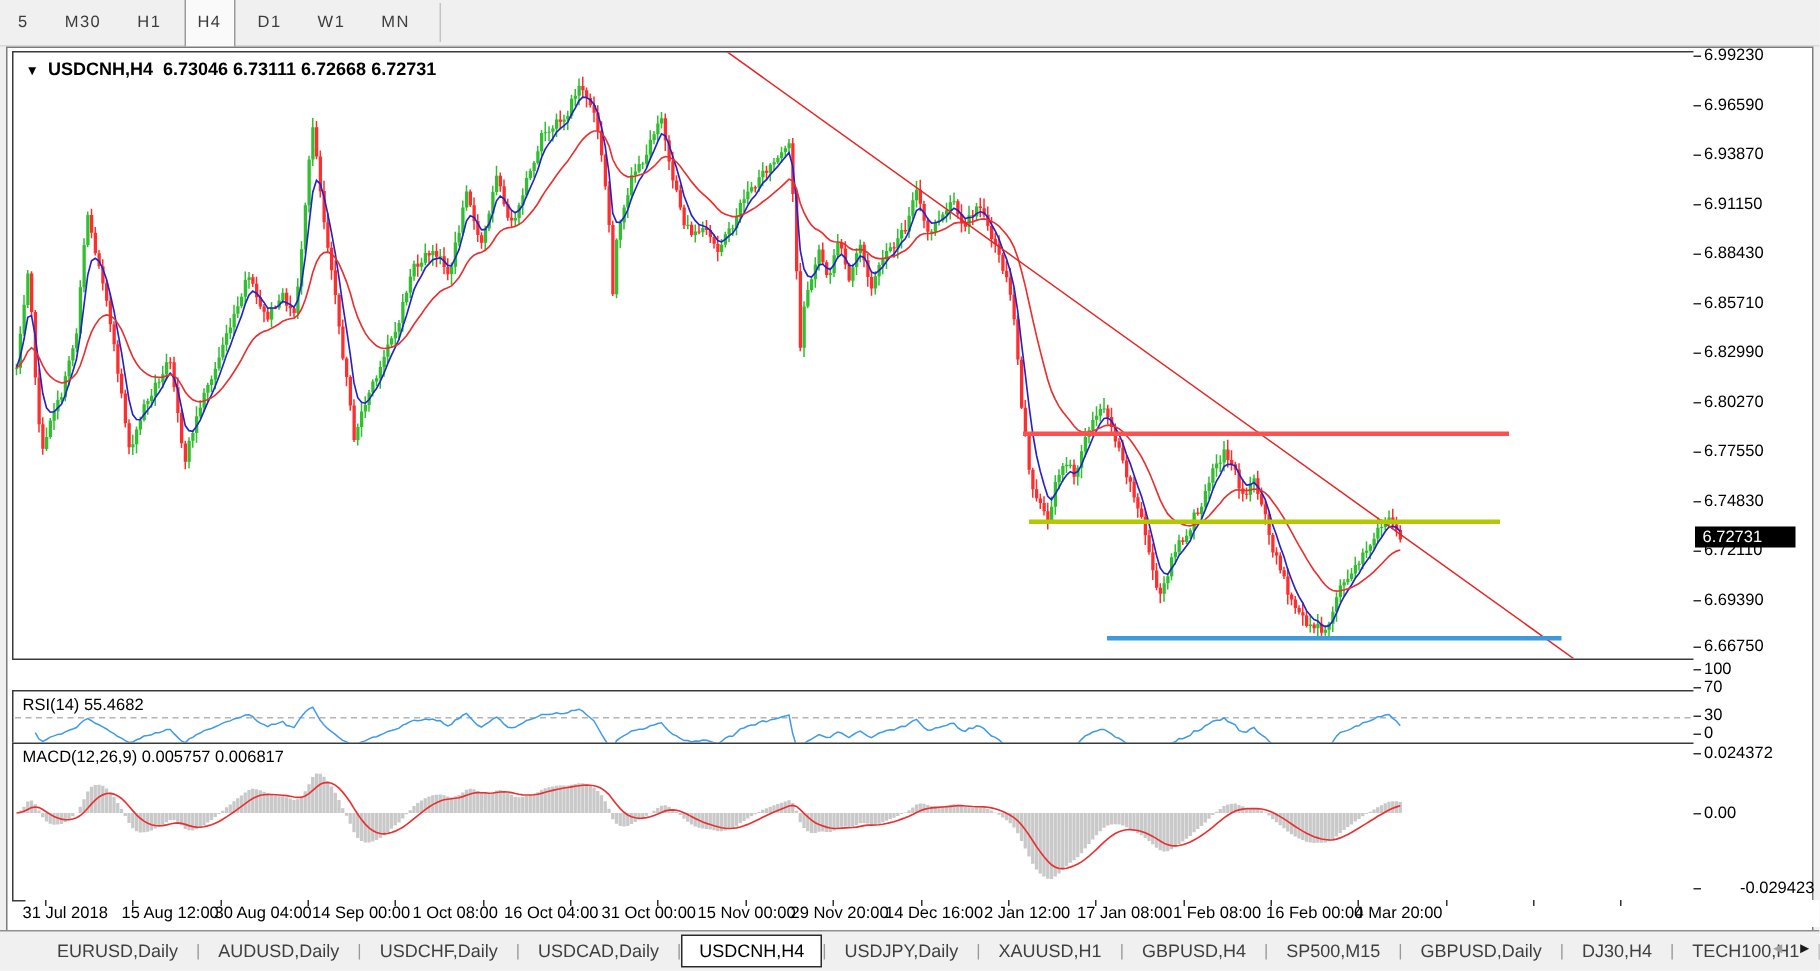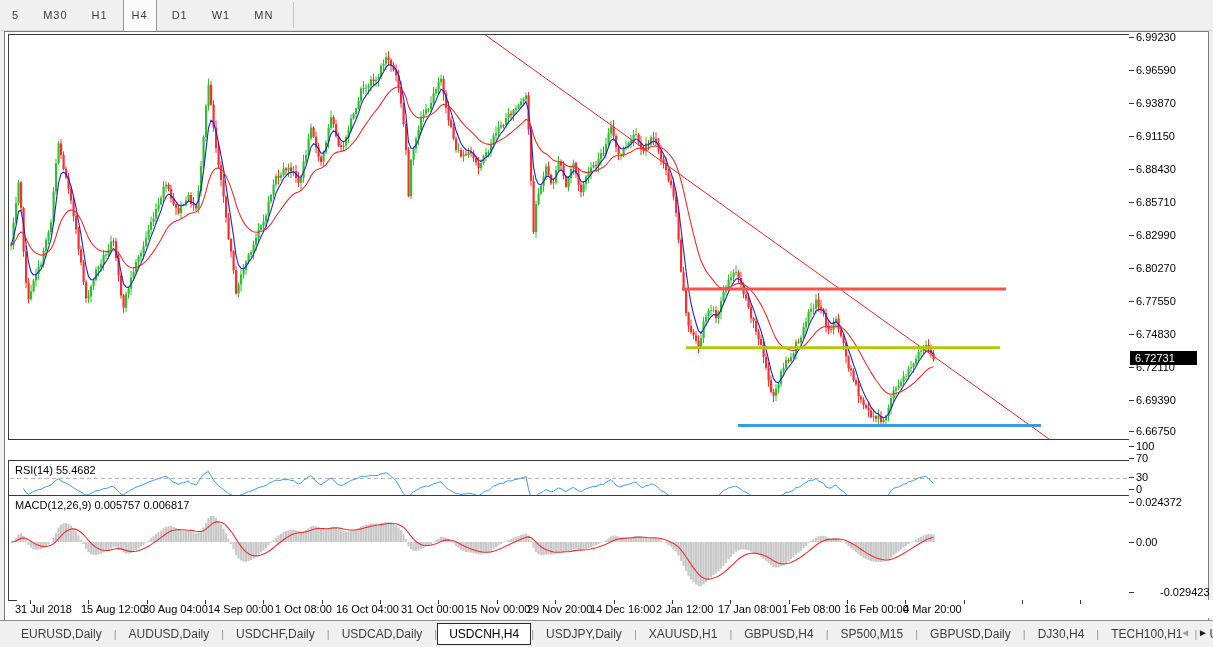--- a/index.html
+++ b/index.html
@@ -26,21 +26,21 @@
   .axis-label{position:absolute;left:7px;font-size:11px;color:#000;white-space:nowrap;}
   .axis-tick{position:absolute;left:0;width:5px;height:1px;background:#333;}
   .current-price-tag{position:absolute;left:1px;width:62px;height:14px;background:#000;color:#fff;
     font-size:11px;line-height:14px;padding-left:5px;z-index:6;}
   
   .date-axis{position:absolute;left:12px;top:568px;width:1203px;height:18px;background:#fff;}
   .date-label{position:absolute;top:3px;font-size:11px;color:#000;white-space:nowrap;}
   .date-tick{position:absolute;top:0;width:1px;height:4px;background:#333;}
   
   .tab-bar{position:absolute;left:0;top:620px;width:1213px;height:27px;background:#f0f0f0;
-    border-top:1px solid #909090;display:flex;align-items:center;padding-left:9px;box-sizing:border-box;}
+    border-top:1px solid #909090;display:flex;align-items:center;padding-left:26px;box-sizing:border-box;}
   .tab{font-size:12px;color:#3f3f3f;padding:4px 12px;white-space:nowrap;cursor:default;}
   .tab.active{background:#ffffff;border:1px solid #2a2a2a;color:#000;padding:3px 11px;}
   .tab-sep{color:#999;font-size:11px;}
   .tab-arrows{position:absolute;right:5px;top:6px;font-size:10px;}
   .tab-arrows .arr-left{color:#a0a0a0;margin-right:8px;}
   .tab-arrows .arr-right{color:#1a1a1a;}
 </style>
 </head>
 <body>
 
@@ -53,20 +53,23 @@
       <div class="tf-btn">D1</div>
       <div class="tf-btn">W1</div>
       <div class="tf-btn">MN</div>
     </div>
   <div class="toolbar-sep"></div>
 </div>
 
 <div class="chart-window">
 
   <div class="panel panel-main">
+    <div class="chart-title">
+      <span class="tri">▼</span><span>USDCNH,H4</span>&nbsp;&nbsp;<span>6.73046 6.73111 6.72668 6.72731</span>
+    </div>
     <svg id="svg-main" width="1121" height="404">
         <path d="M2.0,207.5V215.1M4.5,182.5V214.4M7.0,161.7V189.0M9.5,145.0V170.4M22.0,250.0V265.6M24.5,243.6V257.5M27.0,233.6V251.7M29.5,225.4V244.6M32.0,226.7V233.4M34.5,212.6V232.5M37.0,202.4V222.2M39.5,195.0V209.1M42.0,183.8V199.9M44.5,151.9V190.5M47.0,123.8V159.9M49.5,106.0V129.8M79.5,254.9V268.3M82.0,249.3V267.2M84.5,242.8V255.0M87.0,231.4V246.0M89.5,230.7V241.5M92.0,224.3V236.9M94.5,214.7V235.6M97.0,217.4V224.0M99.5,208.8V223.8M102.0,200.8V218.6M117.0,256.5V277.1M119.5,251.5V263.5M122.0,235.9V260.1M124.5,231.8V244.2M127.0,223.9V239.7M129.5,220.1V233.0M132.0,215.3V226.4M134.5,206.4V224.5M137.0,196.4V212.2M139.5,189.9V205.3M142.0,181.5V199.4M144.5,177.0V191.0M147.0,168.1V189.0M149.5,162.7V177.0M152.0,160.5V170.5M154.5,146.0V167.3M157.0,146.4V157.5M172.0,166.4V183.1M177.0,161.4V171.5M179.5,157.2V167.3M189.5,150.5V177.6M192.0,125.9V161.5M194.5,100.2V134.1M197.0,68.8V106.7M199.5,43.6V75.6M229.5,247.4V262.0M232.0,233.7V256.2M234.5,229.1V243.7M237.0,225.0V239.5M239.5,217.9V229.4M242.0,215.1V222.3M244.5,205.5V224.1M247.0,198.3V216.2M249.5,188.1V207.2M252.0,189.0V196.6M254.5,179.6V195.5M257.0,178.3V191.8M259.5,161.0V186.2M262.0,158.8V168.7M264.5,144.3V163.7M267.0,138.6V152.2M272.0,136.8V145.9M274.5,127.3V141.9M279.5,128.4V142.2M284.5,131.0V141.2M292.0,140.0V154.8M294.5,119.5V147.7M297.0,115.2V129.2M299.5,98.6V122.4M302.0,88.5V105.5M314.5,115.5V131.8M317.0,105.4V119.0M319.5,88.9V113.4M322.0,75.5V95.1M334.5,105.8V115.7M337.0,100.1V115.2M339.5,90.5V108.1M342.0,79.2V96.9M344.5,77.4V85.2M347.0,72.4V83.4M349.5,62.1V74.7M352.0,51.7V68.9M354.5,46.1V59.1M357.0,49.2V59.1M359.5,48.5V59.4M362.0,40.7V56.3M367.0,41.5V51.8M369.5,38.9V51.6M372.0,28.1V44.1M374.5,24.4V36.0M377.0,17.3V35.2M402.0,123.8V163.9M404.5,111.5V130.3M407.0,101.5V118.0M409.5,90.4V110.3M412.0,76.5V98.4M414.5,74.2V86.9M417.0,68.9V80.5M419.5,72.9V77.6M422.0,61.3V76.7M424.5,51.8V71.3M427.0,52.3V61.2M429.5,42.0V58.8M432.0,39.7V50.7M449.5,108.4V117.9M454.5,114.7V126.7M459.5,112.7V123.0M472.0,124.3V135.8M474.5,119.5V130.0M477.0,113.0V126.3M479.5,114.8V122.3M482.0,103.8V121.8M484.5,98.0V113.5M487.0,91.4V106.3M489.5,85.9V101.1M492.0,86.3V93.9M497.0,78.1V92.8M499.5,73.1V89.0M504.5,73.7V85.8M507.0,70.4V79.0M509.5,68.5V74.3M512.0,62.9V73.5M514.5,62.2V70.4M517.0,57.6V67.2M527.0,165.9V203.0M529.5,152.6V170.5M532.0,149.7V160.0M534.5,136.5V156.8M537.0,128.1V145.4M544.5,143.3V154.1M547.0,131.0V149.7M549.5,121.0V137.7M559.5,140.9V156.3M562.0,130.5V148.3M564.5,124.7V139.9M574.5,145.8V161.3M577.0,139.8V155.3M579.5,131.6V147.8M582.0,127.1V144.3M584.5,126.7V133.4M589.5,117.5V137.3M592.0,113.7V130.7M597.0,103.0V123.7M599.5,93.1V111.2M602.0,85.6V103.4M612.0,117.7V125.3M614.5,111.3V122.4M617.0,105.4V115.4M619.5,106.4V113.3M622.0,100.1V113.4M624.5,95.2V111.4M627.0,93.3V101.7M637.0,102.2V121.0M642.0,100.4V111.7M692.0,296.0V313.3M694.5,281.9V308.1M697.0,277.9V291.2M699.5,273.6V286.4M702.0,269.6V280.3M704.5,271.5V277.4M709.5,275.2V288.6M712.0,261.7V283.9M714.5,250.4V269.8M717.0,249.5V260.5M719.5,239.5V256.1M722.0,235.8V249.2M724.5,234.1V246.0M727.0,230.3V240.4M767.0,349.2V366.2M769.5,347.6V358.0M772.0,333.8V351.9M774.5,327.8V341.3M777.0,321.5V334.8M782.0,317.8V327.7M784.5,317.2V324.1M787.0,304.5V324.7M792.0,300.4V313.0M794.5,287.8V304.6M797.0,282.6V297.9M799.5,274.1V290.6M802.0,267.9V282.9M804.5,268.5V279.6M807.0,259.0V279.1M824.5,282.9V299.4M827.0,281.3V293.3M864.5,374.5V386.6M869.5,374.3V390.2M874.5,381.8V388.8M877.0,379.5V389.1M879.5,369.4V386.4M882.0,359.8V379.5M884.5,351.2V366.5M887.0,351.0V362.3M889.5,344.6V354.8M892.0,343.6V352.3M894.5,336.1V350.1M897.0,338.8V345.3M899.5,330.6V344.5M902.0,326.0V337.0M904.5,327.6V337.9M907.0,320.1V331.3M909.5,309.9V327.5M912.0,311.2V322.8M914.5,309.9V318.6M917.0,305.4V317.2" stroke="#2fbf2f" fill="none" stroke-width="1"></path>
         <path d="M12.0,145.9V176.3M14.5,171.6V221.7M17.0,210.7V253.3M19.5,243.1V268.2M52.0,104.2V123.8M54.5,116.4V135.3M57.0,131.6V144.2M59.5,137.8V158.7M62.0,151.5V169.4M64.5,160.7V186.4M67.0,179.1V199.2M69.5,191.8V219.9M72.0,210.6V230.5M74.5,224.8V250.0M77.0,244.5V267.8M104.5,203.2V211.1M107.0,202.8V226.1M109.5,216.7V246.7M112.0,238.0V263.6M114.5,258.8V277.8M159.5,147.7V156.4M162.0,149.5V167.7M164.5,158.2V171.1M167.0,167.7V179.9M169.5,170.3V179.5M174.5,168.7V171.2M182.0,157.1V172.7M184.5,162.0V175.8M187.0,168.6V176.3M202.0,45.7V71.1M204.5,65.3V96.6M207.0,85.5V117.9M209.5,106.9V133.2M212.0,126.2V151.5M214.5,138.5V167.9M217.0,160.5V187.9M219.5,178.0V205.1M222.0,202.9V222.5M224.5,215.1V238.9M227.0,231.2V259.7M269.5,134.6V149.5M277.0,132.0V140.3M282.0,127.3V143.1M287.0,129.8V147.8M289.5,137.2V151.9M304.5,91.4V103.0M307.0,96.6V118.2M309.5,107.8V126.4M312.0,119.8V130.8M324.5,80.0V92.9M327.0,84.6V102.7M329.5,97.5V112.2M332.0,105.2V117.1M364.5,38.6V51.1M379.5,16.1V30.2M382.0,23.3V36.7M384.5,27.3V36.7M387.0,29.4V46.5M389.5,35.1V57.8M392.0,45.8V72.8M394.5,67.5V91.5M397.0,85.9V120.0M399.5,112.2V162.3M434.5,40.7V65.6M437.0,55.1V78.3M439.5,66.1V90.7M442.0,81.9V93.2M444.5,88.1V105.2M447.0,101.5V117.7M452.0,112.6V123.0M457.0,115.0V121.1M462.0,111.6V121.7M464.5,115.0V127.0M467.0,121.0V130.6M469.5,122.1V139.2M494.5,88.7V93.4M502.0,75.5V84.9M519.5,57.0V99.6M522.0,91.9V151.3M524.5,140.3V199.1M539.5,126.6V141.1M542.0,138.5V150.1M552.0,124.4V134.6M554.5,125.8V144.5M557.0,140.2V153.1M567.0,126.2V143.1M569.5,134.1V156.2M572.0,146.5V162.1M587.0,126.3V136.8M594.5,111.6V121.0M604.5,84.9V105.8M607.0,98.9V117.1M609.5,110.0V125.3M629.5,97.8V110.7M632.0,101.1V120.0M634.5,111.0V119.3M639.5,105.0V115.0M644.5,96.8V109.9M647.0,97.3V110.0M649.5,102.7V118.8M652.0,109.6V130.0M654.5,120.2V133.5M657.0,121.9V140.1M659.5,133.5V147.6M662.0,139.0V153.2M664.5,143.6V165.5M667.0,156.8V181.9M669.5,175.1V208.3M672.0,202.6V237.7M674.5,231.6V256.2M677.0,253.7V281.3M679.5,276.9V296.9M682.0,284.5V299.3M684.5,294.1V304.4M687.0,295.9V308.7M689.5,300.2V318.0M707.0,271.3V288.0M729.5,234.9V247.8M732.0,236.8V253.2M734.5,247.3V263.3M737.0,257.0V266.0M739.5,258.1V274.0M742.0,268.3V287.9M744.5,281.8V293.0M747.0,282.8V300.0M749.5,293.8V310.2M752.0,299.6V310.8M754.5,304.0V328.3M757.0,318.2V334.9M759.5,327.4V351.6M762.0,340.4V358.5M764.5,353.8V367.1M779.5,323.1V328.3M789.5,303.5V308.8M809.5,258.1V276.7M812.0,265.2V278.7M814.5,272.9V281.6M817.0,273.8V297.5M819.5,284.4V299.3M822.0,290.0V297.9M829.5,278.8V298.2M832.0,290.0V302.7M834.5,298.8V314.9M837.0,306.6V328.1M839.5,320.4V336.7M842.0,329.8V341.3M844.5,333.1V347.3M847.0,342.8V351.0M849.5,343.8V368.0M852.0,360.0V368.5M854.5,362.3V374.2M857.0,368.5V374.6M859.5,366.6V382.2M862.0,372.4V383.3M867.0,380.0V387.2M872.0,376.2V391.0M919.5,304.2V317.5M922.0,309.5V322.6M924.5,315.1V326.7" stroke="#ff2d2d" fill="none" stroke-width="1"></path>
         <path d="M1.0,210.2h2.2v0.7h-2.2ZM3.5,187.5h2.2v22.7h-2.2ZM6.0,168.2h2.2v19.3h-2.2ZM8.5,147.3h2.2v21.0h-2.2ZM21.0,256.4h2.2v7.9h-2.2ZM23.5,245.4h2.2v10.9h-2.2ZM26.0,239.1h2.2v6.4h-2.2ZM28.5,231.5h2.2v7.6h-2.2ZM31.0,229.8h2.2v1.7h-2.2ZM33.5,215.9h2.2v13.9h-2.2ZM36.0,205.3h2.2v10.6h-2.2ZM38.5,197.2h2.2v8.2h-2.2ZM41.0,187.3h2.2v9.8h-2.2ZM43.5,156.5h2.2v30.8h-2.2ZM46.0,128.3h2.2v28.2h-2.2ZM48.5,108.4h2.2v19.9h-2.2ZM78.5,261.2h2.2v2.0h-2.2ZM81.0,251.3h2.2v9.9h-2.2ZM83.5,245.1h2.2v6.2h-2.2ZM86.0,234.5h2.2v10.5h-2.2ZM88.5,232.3h2.2v2.2h-2.2ZM91.0,228.8h2.2v3.6h-2.2ZM93.5,220.1h2.2v8.7h-2.2ZM96.0,219.8h2.2v0.7h-2.2ZM98.5,214.5h2.2v5.3h-2.2ZM101.0,206.5h2.2v8.0h-2.2ZM116.0,258.9h2.2v13.9h-2.2ZM118.5,253.6h2.2v5.3h-2.2ZM121.0,242.5h2.2v11.2h-2.2ZM123.5,236.9h2.2v5.6h-2.2ZM126.0,226.9h2.2v9.9h-2.2ZM128.5,221.7h2.2v5.2h-2.2ZM131.0,217.9h2.2v3.8h-2.2ZM133.5,210.8h2.2v7.2h-2.2ZM136.0,203.3h2.2v7.4h-2.2ZM138.5,194.9h2.2v8.5h-2.2ZM141.0,187.1h2.2v7.7h-2.2ZM143.5,183.4h2.2v3.7h-2.2ZM146.0,174.1h2.2v9.3h-2.2ZM148.5,169.2h2.2v4.9h-2.2ZM151.0,162.8h2.2v6.4h-2.2ZM153.5,151.6h2.2v11.2h-2.2ZM156.0,149.8h2.2v1.8h-2.2ZM171.0,170.1h2.2v7.9h-2.2ZM176.0,165.4h2.2v4.8h-2.2ZM178.5,160.1h2.2v5.3h-2.2ZM188.5,156.0h2.2v17.6h-2.2ZM191.0,131.2h2.2v24.8h-2.2ZM193.5,101.9h2.2v29.3h-2.2ZM196.0,71.3h2.2v30.6h-2.2ZM198.5,49.8h2.2v21.5h-2.2ZM228.5,249.6h2.2v8.8h-2.2ZM231.0,239.4h2.2v10.2h-2.2ZM233.5,235.0h2.2v4.4h-2.2ZM236.0,226.8h2.2v8.2h-2.2ZM238.5,219.4h2.2v7.3h-2.2ZM241.0,217.1h2.2v2.3h-2.2ZM243.5,209.7h2.2v7.4h-2.2ZM246.0,202.8h2.2v6.9h-2.2ZM248.5,194.7h2.2v8.1h-2.2ZM251.0,190.5h2.2v4.2h-2.2ZM253.5,186.2h2.2v4.3h-2.2ZM256.0,180.4h2.2v5.8h-2.2ZM258.5,166.4h2.2v14.0h-2.2ZM261.0,160.1h2.2v6.4h-2.2ZM263.5,149.4h2.2v10.6h-2.2ZM266.0,140.9h2.2v8.5h-2.2ZM271.0,140.2h2.2v2.7h-2.2ZM273.5,133.6h2.2v6.6h-2.2ZM278.5,132.4h2.2v2.8h-2.2ZM283.5,135.9h2.2v0.7h-2.2ZM291.0,142.7h2.2v5.0h-2.2ZM293.5,126.6h2.2v16.2h-2.2ZM296.0,120.2h2.2v6.4h-2.2ZM298.5,103.4h2.2v16.8h-2.2ZM301.0,92.6h2.2v10.8h-2.2ZM313.5,117.4h2.2v9.4h-2.2ZM316.0,107.3h2.2v10.1h-2.2ZM318.5,93.0h2.2v14.3h-2.2ZM321.0,82.2h2.2v10.8h-2.2ZM333.5,110.4h2.2v1.6h-2.2ZM336.0,101.9h2.2v8.5h-2.2ZM338.5,95.2h2.2v6.7h-2.2ZM341.0,83.6h2.2v11.5h-2.2ZM343.5,79.0h2.2v4.6h-2.2ZM346.0,73.5h2.2v5.5h-2.2ZM348.5,65.9h2.2v7.7h-2.2ZM351.0,53.6h2.2v12.3h-2.2ZM353.5,53.1h2.2v0.7h-2.2ZM356.0,52.8h2.2v0.7h-2.2ZM358.5,50.7h2.2v2.1h-2.2ZM361.0,44.6h2.2v6.2h-2.2ZM366.0,44.7h2.2v1.4h-2.2ZM368.5,42.1h2.2v2.6h-2.2ZM371.0,30.8h2.2v11.3h-2.2ZM373.5,28.8h2.2v2.0h-2.2ZM376.0,22.3h2.2v6.5h-2.2ZM401.0,124.8h2.2v36.4h-2.2ZM403.5,113.4h2.2v11.4h-2.2ZM406.0,103.4h2.2v10.0h-2.2ZM408.5,95.1h2.2v8.3h-2.2ZM411.0,81.9h2.2v13.3h-2.2ZM413.5,79.4h2.2v2.5h-2.2ZM416.0,74.3h2.2v5.0h-2.2ZM418.5,74.0h2.2v0.7h-2.2ZM421.0,68.1h2.2v6.0h-2.2ZM423.5,58.2h2.2v9.8h-2.2ZM426.0,54.5h2.2v3.8h-2.2ZM428.5,47.3h2.2v7.1h-2.2ZM431.0,43.8h2.2v3.5h-2.2ZM448.5,114.9h2.2v0.7h-2.2ZM453.5,119.3h2.2v2.3h-2.2ZM458.5,117.0h2.2v2.9h-2.2ZM471.0,128.1h2.2v4.9h-2.2ZM473.5,121.2h2.2v6.9h-2.2ZM476.0,117.3h2.2v3.9h-2.2ZM478.5,117.2h2.2v0.7h-2.2ZM481.0,109.5h2.2v7.7h-2.2ZM483.5,100.4h2.2v9.0h-2.2ZM486.0,97.9h2.2v2.5h-2.2ZM488.5,92.6h2.2v5.3h-2.2ZM491.0,89.9h2.2v2.7h-2.2ZM496.0,83.1h2.2v6.9h-2.2ZM498.5,78.8h2.2v4.3h-2.2ZM503.5,74.7h2.2v5.5h-2.2ZM506.0,73.1h2.2v1.6h-2.2ZM508.5,70.3h2.2v2.8h-2.2ZM511.0,66.5h2.2v3.8h-2.2ZM513.5,63.8h2.2v2.6h-2.2ZM516.0,60.5h2.2v3.4h-2.2ZM526.0,169.3h2.2v27.6h-2.2ZM528.5,158.4h2.2v10.9h-2.2ZM531.0,151.1h2.2v7.3h-2.2ZM533.5,141.4h2.2v9.7h-2.2ZM536.0,131.3h2.2v10.0h-2.2ZM543.5,147.2h2.2v1.1h-2.2ZM546.0,135.1h2.2v12.1h-2.2ZM548.5,126.6h2.2v8.5h-2.2ZM558.5,143.1h2.2v9.0h-2.2ZM561.0,133.9h2.2v9.1h-2.2ZM563.5,128.1h2.2v5.8h-2.2ZM573.5,149.2h2.2v8.1h-2.2ZM576.0,141.6h2.2v7.6h-2.2ZM578.5,137.8h2.2v3.8h-2.2ZM581.0,132.4h2.2v5.4h-2.2ZM583.5,129.9h2.2v2.5h-2.2ZM588.5,123.9h2.2v6.8h-2.2ZM591.0,118.3h2.2v5.7h-2.2ZM596.0,108.9h2.2v10.4h-2.2ZM598.5,98.5h2.2v10.4h-2.2ZM601.0,91.5h2.2v7.0h-2.2ZM611.0,119.4h2.2v0.7h-2.2ZM613.5,112.9h2.2v6.5h-2.2ZM616.0,111.8h2.2v1.1h-2.2ZM618.5,108.0h2.2v3.8h-2.2ZM621.0,105.2h2.2v2.8h-2.2ZM623.5,99.9h2.2v5.3h-2.2ZM626.0,99.2h2.2v0.7h-2.2ZM636.0,108.5h2.2v7.7h-2.2ZM641.0,102.6h2.2v6.8h-2.2ZM691.0,302.9h2.2v8.8h-2.2ZM693.5,286.4h2.2v16.5h-2.2ZM696.0,281.7h2.2v4.7h-2.2ZM698.5,275.7h2.2v5.9h-2.2ZM701.0,274.9h2.2v0.9h-2.2ZM703.5,274.9h2.2v0.7h-2.2ZM708.5,276.9h2.2v6.0h-2.2ZM711.0,265.9h2.2v11.0h-2.2ZM713.5,256.4h2.2v9.5h-2.2ZM716.0,251.8h2.2v4.6h-2.2ZM718.5,245.0h2.2v6.8h-2.2ZM721.0,242.2h2.2v2.7h-2.2ZM723.5,237.7h2.2v4.5h-2.2ZM726.0,237.3h2.2v0.7h-2.2ZM766.0,353.8h2.2v7.0h-2.2ZM768.5,349.2h2.2v4.6h-2.2ZM771.0,336.5h2.2v12.7h-2.2ZM773.5,333.0h2.2v3.5h-2.2ZM776.0,325.1h2.2v7.9h-2.2ZM781.0,322.2h2.2v4.1h-2.2ZM783.5,318.5h2.2v3.7h-2.2ZM786.0,306.7h2.2v11.9h-2.2ZM791.0,302.8h2.2v4.8h-2.2ZM793.5,292.3h2.2v10.5h-2.2ZM796.0,286.8h2.2v5.5h-2.2ZM798.5,277.1h2.2v9.7h-2.2ZM801.0,274.0h2.2v3.1h-2.2ZM803.5,273.4h2.2v0.7h-2.2ZM806.0,264.6h2.2v8.8h-2.2ZM823.5,287.3h2.2v7.5h-2.2ZM826.0,283.8h2.2v3.5h-2.2ZM863.5,381.3h2.2v1.1h-2.2ZM868.5,380.9h2.2v2.9h-2.2ZM873.5,384.9h2.2v2.0h-2.2ZM876.0,380.8h2.2v4.1h-2.2ZM878.5,372.9h2.2v7.9h-2.2ZM881.0,363.1h2.2v9.8h-2.2ZM883.5,355.3h2.2v7.7h-2.2ZM886.0,353.2h2.2v2.2h-2.2ZM888.5,351.0h2.2v2.2h-2.2ZM891.0,347.3h2.2v3.7h-2.2ZM893.5,341.6h2.2v5.7h-2.2ZM896.0,340.9h2.2v0.7h-2.2ZM898.5,333.4h2.2v7.5h-2.2ZM901.0,332.2h2.2v1.3h-2.2ZM903.5,328.6h2.2v3.6h-2.2ZM906.0,324.1h2.2v4.5h-2.2ZM908.5,316.9h2.2v7.1h-2.2ZM911.0,316.3h2.2v0.7h-2.2ZM913.5,311.7h2.2v4.6h-2.2ZM916.0,310.0h2.2v1.6h-2.2Z" fill="#2fbf2f"></path>
         <path d="M11.0,147.3h2.2v25.7h-2.2ZM13.5,173.0h2.2v43.6h-2.2ZM16.0,216.6h2.2v31.2h-2.2ZM18.5,247.8h2.2v16.4h-2.2ZM51.0,108.4h2.2v11.7h-2.2ZM53.5,120.1h2.2v13.8h-2.2ZM56.0,133.8h2.2v8.6h-2.2ZM58.5,142.5h2.2v11.5h-2.2ZM61.0,153.9h2.2v11.6h-2.2ZM63.5,165.5h2.2v15.7h-2.2ZM66.0,181.3h2.2v13.2h-2.2ZM68.5,194.5h2.2v19.7h-2.2ZM71.0,214.2h2.2v13.1h-2.2ZM73.5,227.3h2.2v19.9h-2.2ZM76.0,247.2h2.2v16.0h-2.2ZM103.5,206.5h2.2v0.7h-2.2ZM106.0,206.5h2.2v16.6h-2.2ZM108.5,223.1h2.2v17.3h-2.2ZM111.0,240.4h2.2v20.1h-2.2ZM113.5,260.6h2.2v12.2h-2.2ZM158.5,149.8h2.2v4.3h-2.2ZM161.0,154.1h2.2v9.1h-2.2ZM163.5,163.2h2.2v6.2h-2.2ZM166.0,169.3h2.2v3.5h-2.2ZM168.5,172.9h2.2v5.1h-2.2ZM173.5,170.1h2.2v0.7h-2.2ZM181.0,160.1h2.2v8.8h-2.2ZM183.5,168.9h2.2v1.6h-2.2ZM186.0,170.5h2.2v3.1h-2.2ZM201.0,49.8h2.2v19.6h-2.2ZM203.5,69.4h2.2v23.1h-2.2ZM206.0,92.4h2.2v20.7h-2.2ZM208.5,113.2h2.2v17.0h-2.2ZM211.0,130.2h2.2v14.9h-2.2ZM213.5,145.2h2.2v16.5h-2.2ZM216.0,161.7h2.2v20.9h-2.2ZM218.5,182.7h2.2v21.3h-2.2ZM221.0,204.0h2.2v12.4h-2.2ZM223.5,216.3h2.2v19.0h-2.2ZM226.0,235.3h2.2v23.1h-2.2ZM268.5,140.9h2.2v1.9h-2.2ZM276.0,133.6h2.2v1.7h-2.2ZM281.0,132.4h2.2v3.7h-2.2ZM286.0,135.9h2.2v7.1h-2.2ZM288.5,143.0h2.2v4.8h-2.2ZM303.5,92.6h2.2v9.2h-2.2ZM306.0,101.8h2.2v10.5h-2.2ZM308.5,112.3h2.2v9.4h-2.2ZM311.0,121.8h2.2v5.1h-2.2ZM323.5,82.2h2.2v7.0h-2.2ZM326.0,89.2h2.2v12.0h-2.2ZM328.5,101.2h2.2v9.0h-2.2ZM331.0,110.2h2.2v1.8h-2.2ZM363.5,44.6h2.2v1.5h-2.2ZM378.5,22.3h2.2v2.8h-2.2ZM381.0,25.1h2.2v5.1h-2.2ZM383.5,30.3h2.2v4.7h-2.2ZM386.0,35.0h2.2v5.1h-2.2ZM388.5,40.0h2.2v12.1h-2.2ZM391.0,52.1h2.2v16.4h-2.2ZM393.5,68.5h2.2v20.6h-2.2ZM396.0,89.1h2.2v25.9h-2.2ZM398.5,115.0h2.2v46.2h-2.2ZM433.5,43.8h2.2v14.7h-2.2ZM436.0,58.5h2.2v14.2h-2.2ZM438.5,72.7h2.2v12.6h-2.2ZM441.0,85.3h2.2v6.5h-2.2ZM443.5,91.8h2.2v11.6h-2.2ZM446.0,103.4h2.2v11.7h-2.2ZM451.0,114.9h2.2v6.7h-2.2ZM456.0,119.3h2.2v0.7h-2.2ZM461.0,117.0h2.2v1.3h-2.2ZM463.5,118.3h2.2v4.7h-2.2ZM466.0,123.0h2.2v4.5h-2.2ZM468.5,127.6h2.2v5.4h-2.2ZM493.5,89.9h2.2v0.7h-2.2ZM501.0,78.8h2.2v1.4h-2.2ZM518.5,60.5h2.2v33.9h-2.2ZM521.0,94.4h2.2v51.5h-2.2ZM523.5,145.9h2.2v51.0h-2.2ZM538.5,131.3h2.2v8.5h-2.2ZM541.0,139.8h2.2v8.5h-2.2ZM551.0,126.6h2.2v4.1h-2.2ZM553.5,130.7h2.2v10.6h-2.2ZM556.0,141.3h2.2v10.7h-2.2ZM566.0,128.1h2.2v10.4h-2.2ZM568.5,138.5h2.2v11.2h-2.2ZM571.0,149.7h2.2v7.6h-2.2ZM586.0,129.9h2.2v0.8h-2.2ZM593.5,118.3h2.2v1.0h-2.2ZM603.5,91.5h2.2v9.4h-2.2ZM606.0,101.0h2.2v11.1h-2.2ZM608.5,112.1h2.2v7.4h-2.2ZM628.5,99.2h2.2v8.6h-2.2ZM631.0,107.7h2.2v5.8h-2.2ZM633.5,113.5h2.2v2.7h-2.2ZM638.5,108.5h2.2v0.9h-2.2ZM643.5,102.6h2.2v1.1h-2.2ZM646.0,103.8h2.2v4.4h-2.2ZM648.5,108.1h2.2v7.6h-2.2ZM651.0,115.7h2.2v8.6h-2.2ZM653.5,124.2h2.2v3.7h-2.2ZM656.0,127.9h2.2v7.0h-2.2ZM658.5,134.9h2.2v10.6h-2.2ZM661.0,145.5h2.2v4.4h-2.2ZM663.5,150.0h2.2v11.5h-2.2ZM666.0,161.5h2.2v16.3h-2.2ZM668.5,177.8h2.2v26.9h-2.2ZM671.0,204.8h2.2v32.0h-2.2ZM673.5,236.8h2.2v18.0h-2.2ZM676.0,254.8h2.2v23.4h-2.2ZM678.5,278.1h2.2v13.0h-2.2ZM681.0,291.1h2.2v6.1h-2.2ZM683.5,297.3h2.2v3.1h-2.2ZM686.0,300.4h2.2v5.4h-2.2ZM688.5,305.8h2.2v5.8h-2.2ZM706.0,274.9h2.2v8.0h-2.2ZM728.5,237.3h2.2v5.7h-2.2ZM731.0,243.0h2.2v6.6h-2.2ZM733.5,249.6h2.2v9.8h-2.2ZM736.0,259.4h2.2v4.1h-2.2ZM738.5,263.5h2.2v8.5h-2.2ZM741.0,272.0h2.2v11.2h-2.2ZM743.5,283.2h2.2v2.9h-2.2ZM746.0,286.2h2.2v10.4h-2.2ZM748.5,296.5h2.2v7.5h-2.2ZM751.0,304.0h2.2v5.7h-2.2ZM753.5,309.7h2.2v12.2h-2.2ZM756.0,321.9h2.2v11.2h-2.2ZM758.5,333.1h2.2v12.1h-2.2ZM761.0,345.3h2.2v11.5h-2.2ZM763.5,356.8h2.2v4.0h-2.2ZM778.5,325.1h2.2v1.2h-2.2ZM788.5,306.7h2.2v0.9h-2.2ZM808.5,264.6h2.2v7.1h-2.2ZM811.0,271.7h2.2v2.7h-2.2ZM813.5,274.5h2.2v3.5h-2.2ZM816.0,278.0h2.2v12.7h-2.2ZM818.5,290.7h2.2v3.5h-2.2ZM821.0,294.2h2.2v0.7h-2.2ZM828.5,283.8h2.2v10.5h-2.2ZM831.0,294.4h2.2v6.9h-2.2ZM833.5,301.3h2.2v6.6h-2.2ZM836.0,307.9h2.2v13.7h-2.2ZM838.5,321.6h2.2v11.7h-2.2ZM841.0,333.2h2.2v2.2h-2.2ZM843.5,335.4h2.2v9.7h-2.2ZM846.0,345.1h2.2v4.1h-2.2ZM848.5,349.3h2.2v12.2h-2.2ZM851.0,361.4h2.2v3.2h-2.2ZM853.5,364.6h2.2v5.7h-2.2ZM856.0,370.3h2.2v2.8h-2.2ZM858.5,373.1h2.2v2.3h-2.2ZM861.0,375.4h2.2v6.9h-2.2ZM866.0,381.3h2.2v2.5h-2.2ZM871.0,380.9h2.2v6.0h-2.2ZM918.5,310.0h2.2v4.6h-2.2ZM921.0,314.7h2.2v3.6h-2.2ZM923.5,318.3h2.2v6.3h-2.2Z" fill="#ff2d2d"></path>
         <polyline points="2.0,210.2 4.5,202.7 7.0,191.2 9.5,176.5 12.0,175.4 14.5,189.1 17.0,208.7 19.5,227.2 22.0,236.9 24.5,239.8 27.0,239.5 29.5,236.9 32.0,234.5 34.5,228.3 37.0,220.6 39.5,212.8 42.0,204.3 44.5,188.4 47.0,168.4 49.5,148.4 52.0,138.9 54.5,137.2 57.0,139.0 59.5,144.0 62.0,151.2 64.5,161.2 67.0,172.3 69.5,186.3 72.0,199.9 74.5,215.7 77.0,231.5 79.5,241.4 82.0,244.7 84.5,244.8 87.0,241.4 89.5,238.4 92.0,235.2 94.5,230.1 97.0,226.7 99.5,222.6 102.0,217.3 104.5,213.7 107.0,216.8 109.5,224.7 112.0,236.7 114.5,248.7 117.0,252.1 119.5,252.6 122.0,249.2 124.5,245.1 127.0,239.1 129.5,233.3 132.0,228.2 134.5,222.4 137.0,216.0 139.5,209.0 142.0,201.7 144.5,195.6 147.0,188.4 149.5,182.0 152.0,175.6 154.5,167.6 157.0,161.7 159.5,159.1 162.0,160.5 164.5,163.4 167.0,166.6 169.5,170.4 172.0,170.3 174.5,170.3 177.0,168.6 179.5,165.8 182.0,166.8 184.5,168.0 187.0,169.9 189.5,165.3 192.0,153.9 194.5,136.6 197.0,114.8 199.5,93.1 202.0,85.2 204.5,87.6 207.0,96.1 209.5,107.5 212.0,120.1 214.5,133.9 217.0,150.2 219.5,168.1 222.0,184.2 224.5,201.2 227.0,220.3 229.5,230.1 232.0,233.2 234.5,233.8 237.0,231.5 239.5,227.4 242.0,224.0 244.5,219.2 247.0,213.8 249.5,207.4 252.0,201.8 254.5,196.6 257.0,191.2 259.5,182.9 262.0,175.3 264.5,166.7 267.0,158.1 269.5,153.0 272.0,148.7 274.5,143.7 277.0,140.9 279.5,138.1 282.0,137.4 284.5,136.9 287.0,138.9 289.5,141.9 292.0,142.2 294.5,137.0 297.0,131.4 299.5,122.1 302.0,112.2 304.5,108.8 307.0,109.9 309.5,113.9 312.0,118.2 314.5,117.9 317.0,114.4 319.5,107.2 322.0,98.9 324.5,95.7 327.0,97.5 329.5,101.7 332.0,105.1 334.5,106.9 337.0,105.2 339.5,101.9 342.0,95.8 344.5,90.2 347.0,84.7 349.5,78.4 352.0,70.1 354.5,64.4 357.0,60.6 359.5,57.3 362.0,53.1 364.5,50.7 367.0,48.7 369.5,46.5 372.0,41.3 374.5,37.1 377.0,32.2 379.5,29.8 382.0,30.0 384.5,31.6 387.0,34.4 389.5,40.3 392.0,49.7 394.5,62.8 397.0,80.2 399.5,107.2 402.0,113.1 404.5,113.2 407.0,109.9 409.5,105.0 412.0,97.3 414.5,91.3 417.0,85.6 419.5,81.8 422.0,77.2 424.5,70.9 427.0,65.4 429.5,59.4 432.0,54.2 434.5,55.6 437.0,61.3 439.5,69.3 442.0,76.8 444.5,85.7 447.0,95.5 449.5,102.0 452.0,108.5 454.5,112.1 457.0,114.7 459.5,115.5 462.0,116.4 464.5,118.6 467.0,121.6 469.5,125.4 472.0,126.3 474.5,124.6 477.0,122.2 479.5,120.5 482.0,116.8 484.5,111.4 487.0,106.9 489.5,102.1 492.0,98.0 494.5,95.4 497.0,91.3 499.5,87.1 502.0,84.8 504.5,81.4 507.0,78.7 509.5,75.9 512.0,72.7 514.5,69.8 517.0,66.7 519.5,75.9 522.0,99.3 524.5,131.8 527.0,144.3 529.5,149.0 532.0,149.7 534.5,146.9 537.0,141.7 539.5,141.1 542.0,143.5 544.5,144.7 547.0,141.5 549.5,136.5 552.0,134.6 554.5,136.9 557.0,141.9 559.5,142.3 562.0,139.5 564.5,135.7 567.0,136.6 569.5,141.0 572.0,146.4 574.5,147.3 577.0,145.4 579.5,142.9 582.0,139.4 584.5,136.2 587.0,134.4 589.5,130.9 592.0,126.7 594.5,124.2 597.0,119.1 599.5,112.2 602.0,105.3 604.5,103.9 607.0,106.6 609.5,110.9 612.0,113.7 614.5,113.5 617.0,112.9 619.5,111.2 622.0,109.2 624.5,106.1 627.0,103.8 629.5,105.1 632.0,107.9 634.5,110.7 637.0,110.0 639.5,109.8 642.0,107.4 644.5,106.2 647.0,106.8 649.5,109.8 652.0,114.6 654.5,119.0 657.0,124.3 659.5,131.4 662.0,137.6 664.5,145.6 667.0,156.3 669.5,172.5 672.0,193.9 674.5,214.2 677.0,235.5 679.5,254.0 682.0,268.5 684.5,279.1 687.0,288.0 689.5,295.9 692.0,298.2 694.5,294.3 697.0,290.1 699.5,285.3 702.0,281.8 704.5,279.5 707.0,280.6 709.5,279.4 712.0,274.9 714.5,268.7 717.0,263.1 719.5,257.0 722.0,252.1 724.5,247.3 727.0,244.0 729.5,243.6 732.0,245.6 734.5,250.2 737.0,254.6 739.5,260.4 742.0,268.0 744.5,274.1 747.0,281.6 749.5,289.0 752.0,295.9 754.5,304.6 757.0,314.1 759.5,324.5 762.0,335.2 764.5,343.7 767.0,347.1 769.5,347.8 772.0,344.0 774.5,340.4 777.0,335.3 779.5,332.3 782.0,329.0 784.5,325.5 787.0,319.2 789.5,315.3 792.0,311.1 794.5,304.9 797.0,298.8 799.5,291.6 802.0,285.7 804.5,281.6 807.0,276.0 809.5,274.6 812.0,274.5 814.5,275.7 817.0,280.7 819.5,285.2 822.0,288.4 824.5,288.1 827.0,286.7 829.5,289.2 832.0,293.3 834.5,298.1 837.0,305.9 839.5,315.0 842.0,321.8 844.5,329.6 847.0,336.1 849.5,344.6 852.0,351.3 854.5,357.6 857.0,362.8 859.5,367.0 862.0,372.1 864.5,375.2 867.0,378.0 869.5,379.0 872.0,381.6 874.5,382.7 877.0,382.1 879.5,379.0 882.0,373.7 884.5,367.6 887.0,362.8 889.5,358.8 892.0,355.0 894.5,350.5 897.0,347.3 899.5,342.7 902.0,339.2 904.5,335.7 907.0,331.8 909.5,326.8 912.0,323.3 914.5,319.4 917.0,316.3 919.5,315.8 922.0,316.6 924.5,319.3" fill="none" stroke="#2323cc" stroke-width="1.1"></polyline>
         <polyline points="2.0,210.2 4.5,208.2 7.0,204.5 9.5,199.3 12.0,196.9 14.5,198.7 17.0,203.2 19.5,208.7 22.0,213.1 24.5,216.0 27.0,218.1 29.5,219.3 32.0,220.3 34.5,219.9 37.0,218.6 39.5,216.6 42.0,213.9 44.5,208.7 47.0,201.4 49.5,193.0 52.0,186.3 54.5,181.6 57.0,178.0 59.5,175.8 62.0,174.9 64.5,175.5 67.0,177.2 69.5,180.6 72.0,184.8 74.5,190.5 77.0,197.1 79.5,202.9 82.0,207.3 84.5,210.7 87.0,212.9 89.5,214.7 92.0,216.0 94.5,216.3 97.0,216.6 99.5,216.5 102.0,215.6 104.5,214.7 107.0,215.5 109.5,217.8 112.0,221.7 114.5,226.3 117.0,229.3 119.5,231.5 122.0,232.5 124.5,232.9 127.0,232.3 129.5,231.4 132.0,230.2 134.5,228.4 137.0,226.1 139.5,223.3 142.0,220.0 144.5,216.7 147.0,212.8 149.5,208.8 152.0,204.6 154.5,199.8 157.0,195.3 159.5,191.5 162.0,189.0 164.5,187.2 167.0,185.9 169.5,185.2 172.0,183.8 174.5,182.5 177.0,181.0 179.5,179.1 182.0,178.2 184.5,177.5 187.0,177.1 189.5,175.2 192.0,171.2 194.5,164.9 197.0,156.4 199.5,146.7 202.0,139.7 204.5,135.4 207.0,133.4 209.5,133.1 212.0,134.2 214.5,136.7 217.0,140.9 219.5,146.6 222.0,152.9 224.5,160.4 227.0,169.3 229.5,176.6 232.0,182.3 234.5,187.1 237.0,190.7 239.5,193.3 242.0,195.5 244.5,196.8 247.0,197.3 249.5,197.1 252.0,196.5 254.5,195.6 257.0,194.2 259.5,191.7 262.0,188.8 264.5,185.2 267.0,181.2 269.5,177.7 272.0,174.3 274.5,170.6 277.0,167.4 279.5,164.2 282.0,161.7 284.5,159.3 287.0,157.8 289.5,156.9 292.0,155.6 294.5,153.0 297.0,150.0 299.5,145.8 302.0,140.9 304.5,137.4 307.0,135.1 309.5,133.9 312.0,133.2 314.5,131.8 317.0,129.6 319.5,126.2 322.0,122.2 324.5,119.2 327.0,117.6 329.5,116.9 332.0,116.5 334.5,115.9 337.0,114.6 339.5,112.9 342.0,110.2 344.5,107.4 347.0,104.3 349.5,100.8 352.0,96.5 354.5,92.6 357.0,89.0 359.5,85.5 362.0,81.8 364.5,78.5 367.0,75.4 369.5,72.4 372.0,68.6 374.5,65.0 377.0,61.1 379.5,57.9 382.0,55.4 384.5,53.5 387.0,52.3 389.5,52.3 392.0,53.7 394.5,56.9 397.0,62.2 399.5,71.2 402.0,76.1 404.5,79.5 407.0,81.7 409.5,82.9 412.0,82.8 414.5,82.5 417.0,81.7 419.5,81.0 422.0,79.9 424.5,77.9 427.0,75.8 429.5,73.2 432.0,70.5 434.5,69.4 437.0,69.7 439.5,71.1 442.0,73.0 444.5,75.8 447.0,79.4 449.5,82.6 452.0,86.1 454.5,89.1 457.0,91.9 459.5,94.2 462.0,96.4 464.5,98.8 467.0,101.4 469.5,104.3 472.0,106.5 474.5,107.8 477.0,108.7 479.5,109.4 482.0,109.4 484.5,108.6 487.0,107.7 489.5,106.3 492.0,104.8 494.5,103.4 497.0,101.6 499.5,99.5 502.0,97.8 504.5,95.7 507.0,93.6 509.5,91.5 512.0,89.2 514.5,86.9 517.0,84.5 519.5,85.4 522.0,90.9 524.5,100.5 527.0,106.8 529.5,111.5 532.0,115.1 534.5,117.5 537.0,118.7 539.5,120.6 542.0,123.2 544.5,125.3 547.0,126.2 549.5,126.3 552.0,126.7 554.5,128.0 557.0,130.2 559.5,131.4 562.0,131.6 564.5,131.3 567.0,131.9 569.5,133.5 572.0,135.7 574.5,136.9 577.0,137.4 579.5,137.4 582.0,136.9 584.5,136.3 587.0,135.8 589.5,134.7 592.0,133.2 594.5,132.0 597.0,129.9 599.5,127.0 602.0,123.8 604.5,121.7 607.0,120.8 609.5,120.7 612.0,120.6 614.5,119.9 617.0,119.2 619.5,118.1 622.0,117.0 624.5,115.4 627.0,113.9 629.5,113.4 632.0,113.4 634.5,113.6 637.0,113.2 639.5,112.8 642.0,111.9 644.5,111.2 647.0,110.9 649.5,111.3 652.0,112.5 654.5,113.9 657.0,115.8 659.5,118.5 662.0,121.4 664.5,125.0 667.0,129.8 669.5,136.6 672.0,145.7 674.5,155.6 677.0,166.8 679.5,178.1 682.0,188.9 684.5,199.1 687.0,208.8 689.5,218.1 692.0,225.8 694.5,231.3 697.0,235.9 699.5,239.5 702.0,242.7 704.5,245.7 707.0,249.0 709.5,251.6 712.0,252.9 714.5,253.2 717.0,253.1 719.5,252.3 722.0,251.4 724.5,250.2 727.0,249.0 729.5,248.4 732.0,248.6 734.5,249.5 737.0,250.8 739.5,252.7 742.0,255.5 744.5,258.3 747.0,261.8 749.5,265.6 752.0,269.6 754.5,274.4 757.0,279.7 759.5,285.7 762.0,292.1 764.5,298.4 767.0,303.4 769.5,307.6 772.0,310.2 774.5,312.3 777.0,313.4 779.5,314.6 782.0,315.3 784.5,315.6 787.0,314.8 789.5,314.1 792.0,313.1 794.5,311.2 797.0,309.0 799.5,306.1 802.0,303.2 804.5,300.5 807.0,297.2 809.5,294.9 812.0,293.0 814.5,291.7 817.0,291.6 819.5,291.8 822.0,292.1 824.5,291.7 827.0,291.0 829.5,291.3 832.0,292.2 834.5,293.6 837.0,296.1 839.5,299.5 842.0,302.8 844.5,306.6 847.0,310.5 849.5,315.1 852.0,319.6 854.5,324.2 857.0,328.7 859.5,332.9 862.0,337.4 864.5,341.4 867.0,345.3 869.5,348.5 872.0,352.0 874.5,355.0 877.0,357.3 879.5,358.7 882.0,359.1 884.5,358.8 887.0,358.3 889.5,357.6 892.0,356.7 894.5,355.3 897.0,354.0 899.5,352.1 902.0,350.3 904.5,348.3 907.0,346.1 909.5,343.5 912.0,341.0 914.5,338.3 917.0,335.8 919.5,333.8 922.0,332.4 924.5,331.7" fill="none" stroke="#e83030" stroke-width="1.1"></polyline>
         <line x1="475" y1="-1" x2="1040" y2="404" stroke="#e42525" stroke-width="1"></line>
         <line x1="673" y1="254.09223300970885" x2="997" y2="254.09223300970885" stroke="#ff5050" stroke-width="3"></line>
         <line x1="677" y1="312.83009708737876" x2="991" y2="312.83009708737876" stroke="#b2c800" stroke-width="3"></line>

